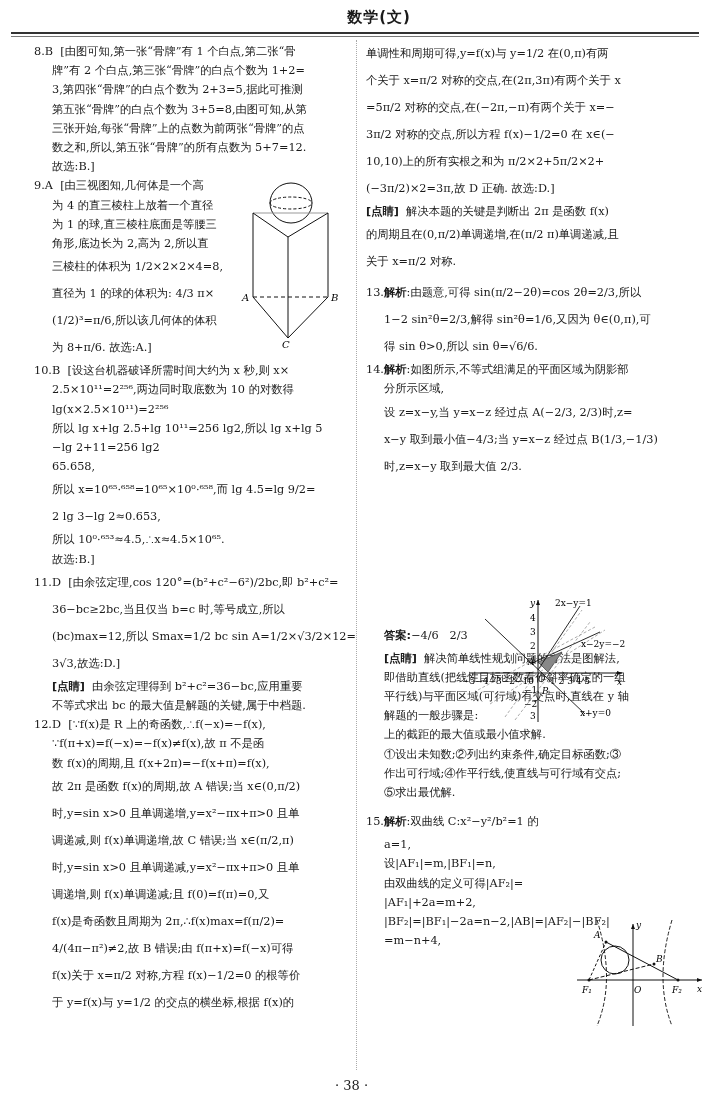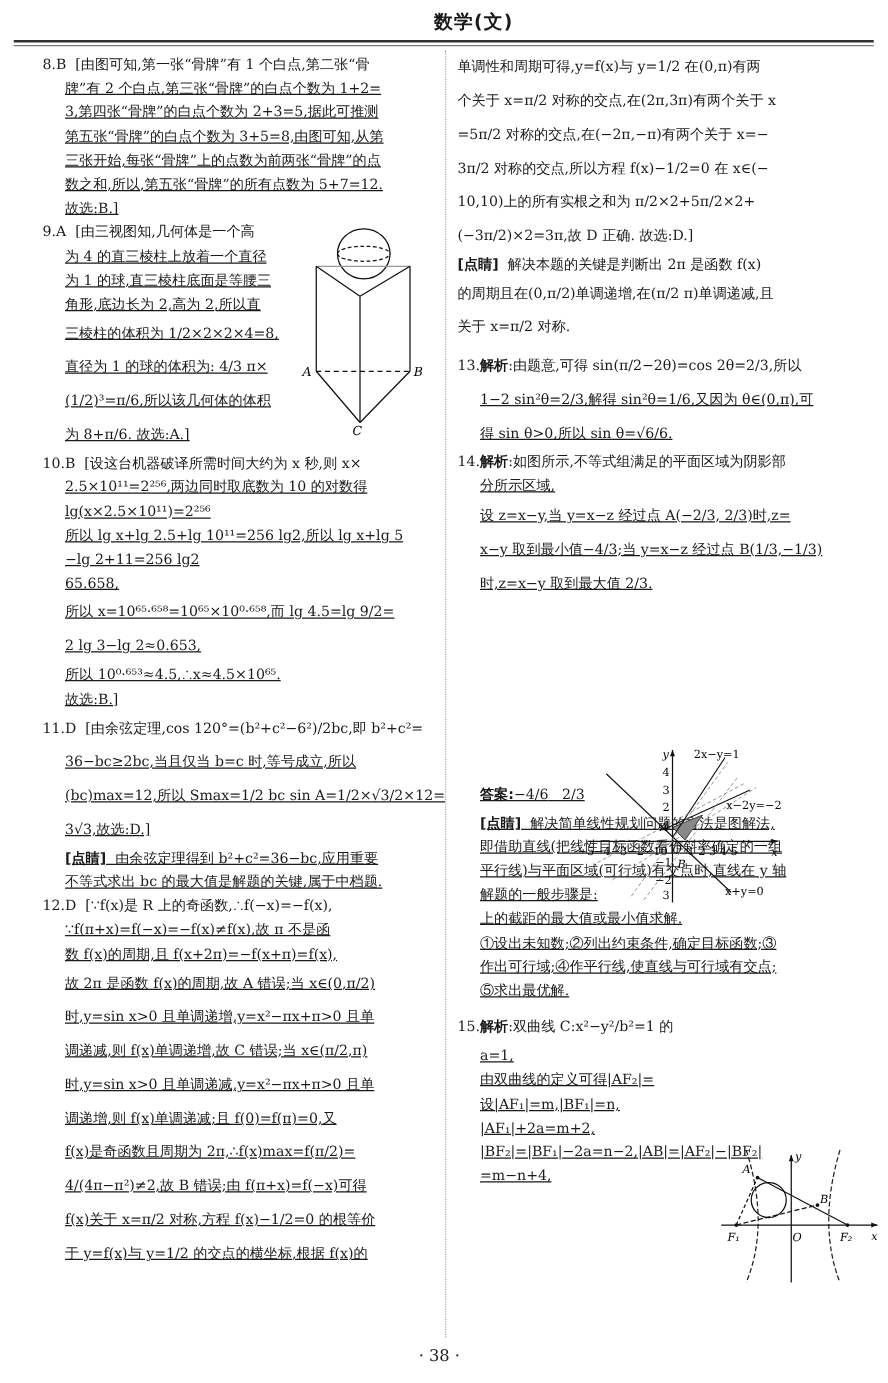--- a/index.html
+++ b/index.html
@@ -12,21 +12,21 @@
   .col{position:absolute;top:40px;font-size:11.3px;line-height:19.2px;}
   .col-left{left:8px;width:340px;margin-left:26px;}
   .col-right{left:366px;width:336px;}
   .divider{position:absolute;left:356px;top:40px;height:1030px;border-left:1px dotted #aaa;}
   .item{margin:0 0 0 0;}
   .tall{line-height:27px;}
   .tag{font-family:"DejaVu Sans","Liberation Sans",sans-serif;font-weight:bold;text-align:center;}
   .fig{position:absolute;}
   .page-num{position:absolute;left:0;width:703px;top:1078px;text-align:center;font-size:13px;}
   .line{display:block;}
-  .ind{padding-left:18px;text-decoration:underline;}
+  .ind{padding-left:18px;}
 </style>
 </head>
 <body>
 
 <div>
   <div class="header-title">数学(文)</div>
   <div class="header-rule"></div>
   <div class="header-rule2"></div>
 </div>
 
@@ -148,22 +148,22 @@
     <span class="line ind">解题的一般步骤是:</span>
     <span class="line ind">上的截距的最大值或最小值求解.</span>
     <span class="line ind">①设出未知数;②列出约束条件,确定目标函数;③</span>
     <span class="line ind">作出可行域;④作平行线,使直线与可行域有交点;</span>
     <span class="line ind">⑤求出最优解.</span>
   </div>
 
   <div class="item" style="width:210px;margin-top:6px;">
     <span class="line tall"><span>15.</span><span class="tag">解析</span>:<span>双曲线 C:x²−y²/b²=1 的</span></span>
     <span class="line ind">a=1,</span>
+    <span class="line ind">设|AF₁|=m,|BF₁|=n,</span>
     <span class="line ind">由双曲线的定义可得|AF₂|=</span>
-    <span class="line ind">设|AF₁|=m,|BF₁|=n,</span>
     <span class="line ind">|AF₁|+2a=m+2,</span>
     <span class="line ind" style="white-space:nowrap;">|BF₂|=|BF₁|−2a=n−2,|AB|=|AF₂|−|BF₂|</span>
     <span class="line ind">=m−n+4,</span>
   </div>
 </div>
 
 <div class="fig" style="left:460px;top:592px;width:200px;height:140px;">
   <svg width="200" height="140" viewBox="0 0 200 140" font-family="DejaVu Serif, serif" font-size="9">
     <polygon points="78,70 102,60 88,80" fill="#888" stroke="#444" stroke-width="0.8"></polygon>
     <line x1="10" y1="81" x2="162" y2="81" stroke="#111" stroke-width="1"></line>

